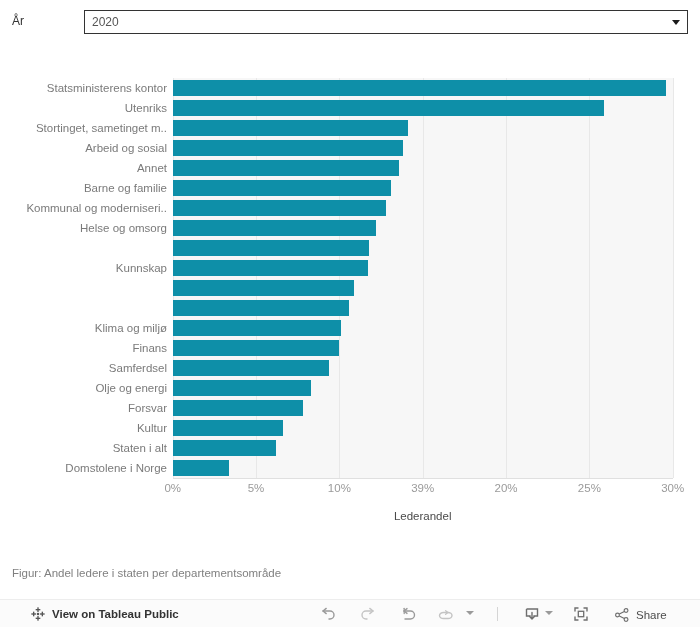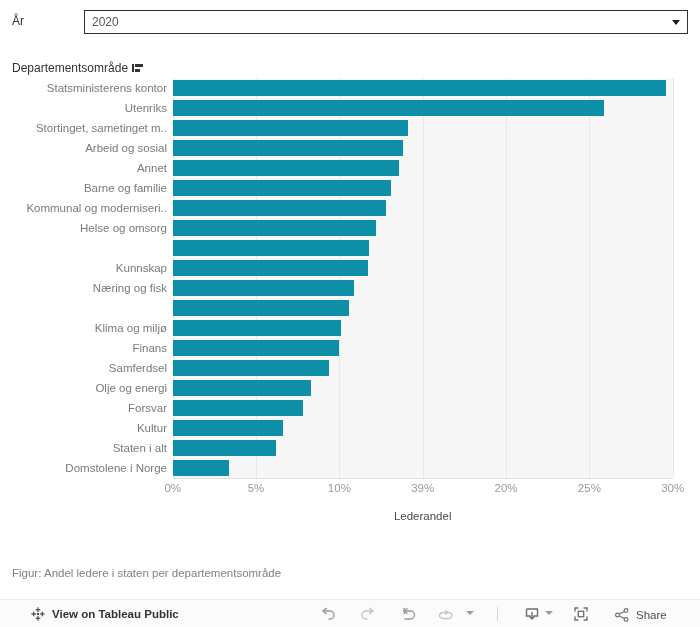--- a/index.html
+++ b/index.html
@@ -222,23 +222,20 @@
   <div class="filter-row">
     <div class="filter-label">År</div>
     <div class="filter-select">
       <span class="filter-value">2020</span>
       <span class="filter-caret"></span>
     </div>
   </div>
 
   <div class="chart">
 
-    <div class="dim-header">
-      <span>Departementsområde</span><span class="sort-icon"><i class="v"></i><i class="b1"></i><i class="b2"></i></span>
-    </div>
 
     <div class="plot-wrap">
       <div class="panel"></div>
       <div id="gridlines">
           <div class="gridline" style="left: 172.7px; height: 400px;"></div>
           <div class="gridline" style="left: 256.033px; height: 400px;"></div>
           <div class="gridline" style="left: 339.367px; height: 400px;"></div>
           <div class="gridline" style="left: 422.7px; height: 400px;"></div>
           <div class="gridline" style="left: 506.033px; height: 400px;"></div>
           <div class="gridline" style="left: 589.367px; height: 400px;"></div>
@@ -279,21 +276,20 @@
             <div class="bar" style="width: 203.333px; background: rgb(14, 143, 168);"></div>
           </div>
           <div class="row" style="top: 160px;">
             <div class="bar" style="width: 196.667px; background: rgb(14, 143, 168);"></div>
           </div>
           <div class="row" style="top: 180px;">
             <div class="row-label">Kunnskap</div>
             <div class="bar" style="width: 195px; background: rgb(14, 143, 168);"></div>
           </div>
           <div class="row" style="top: 200px;">
-            <div class="row-label">Næring og fisk</div>
             <div class="bar" style="width: 181.667px; background: rgb(14, 143, 168);"></div>
           </div>
           <div class="row" style="top: 220px;">
             <div class="bar" style="width: 176.667px; background: rgb(14, 143, 168);"></div>
           </div>
           <div class="row" style="top: 240px;">
             <div class="row-label">Klima og miljø</div>
             <div class="bar" style="width: 168.333px; background: rgb(14, 143, 168);"></div>
           </div>
           <div class="row" style="top: 260px;">

